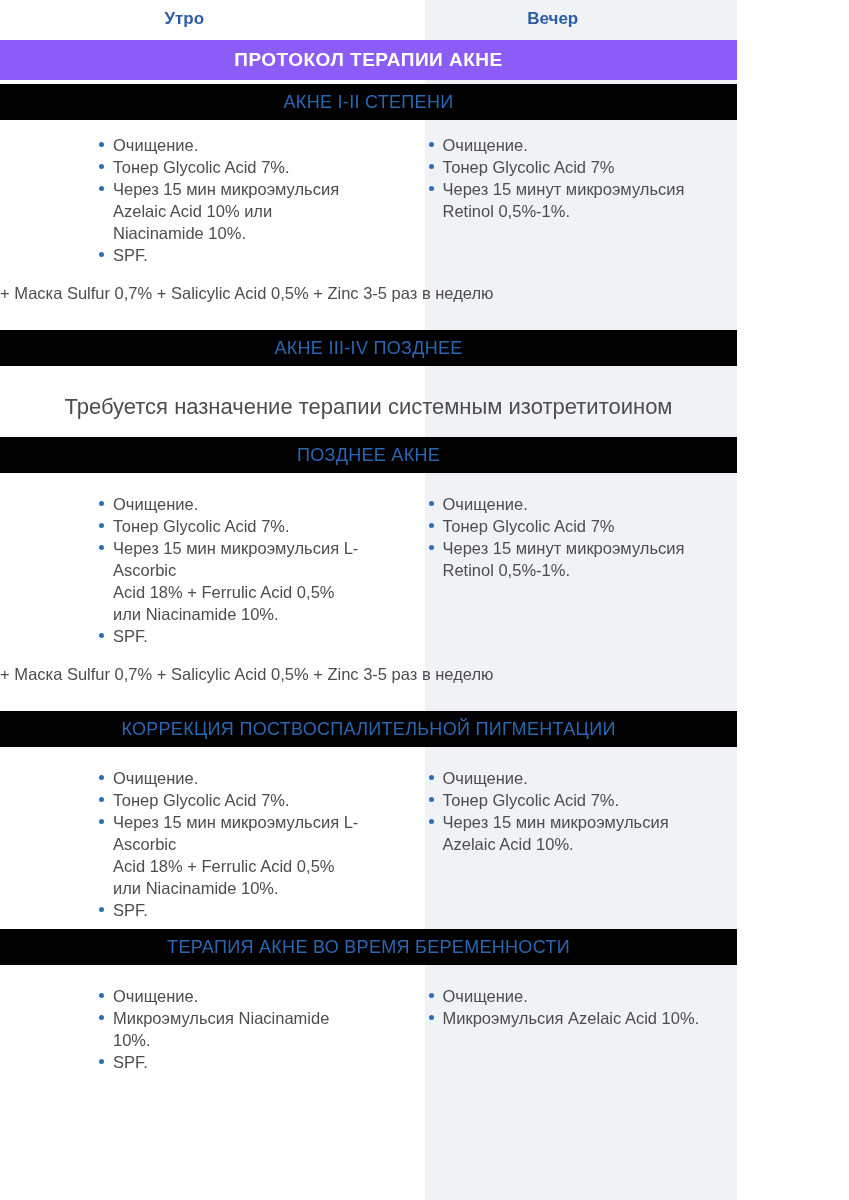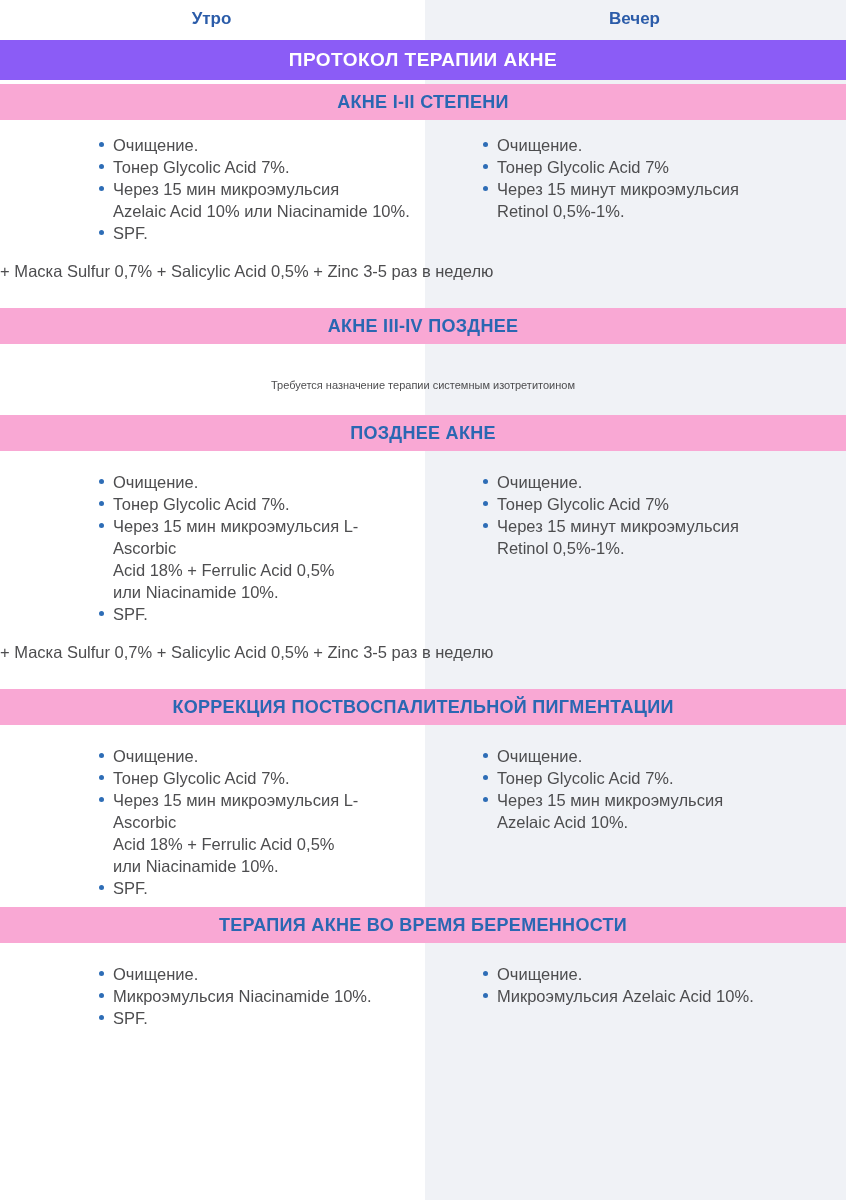--- a/index.html
+++ b/index.html
@@ -1,18 +1,18 @@
 <!DOCTYPE html>
 <html><head>
 <meta charset="utf-8">
 <style>
   html, body { margin: 0; padding: 0; background: #ffffff; }
   .page {
     position: relative;
-    width: 846px;
+    width: 737px;
     height: 1200px;
     overflow: hidden;
     background: #ffffff;
     font-family: "Liberation Sans", sans-serif;
     color: #4d4d4f;
   }
   .evening-col-bg {
     position: absolute;
     left: 425px; top: 0;
     width: 424px; height: 1200px;
@@ -32,23 +32,23 @@
     height: 40px;
     background: #8b5cf6;
     color: #ffffff;
     font-weight: bold; font-size: 19px; letter-spacing: 0.5px;
     display: flex; align-items: center; justify-content: center;
     margin-bottom: 4px;
   }
 
   .section-bar {
     height: 36px;
-    background: #f9a8d4;
+    background: #000000;
     color: #2a67b2;
-    font-weight: bold; font-size: 18px; letter-spacing: 0.3px;
+    font-weight: normal; font-size: 18px; letter-spacing: 0.3px;
     display: flex; align-items: center; justify-content: center;
   }
 
   .columns { display: flex; }
   .col { width: 50%; box-sizing: border-box; padding-left: 41px; }
 
   ul.list {
     list-style: none;
     margin: 0; padding: 0;
     font-size: 16.5px; line-height: 22px;
@@ -72,21 +72,21 @@
   }
 
   .plus-line {
     margin-top: 16px;
     font-size: 16.5px; line-height: 22px;
     color: #4d4d4f;
   }
   .note-line {
     margin-top: 30px;
     text-align: center;
-    font-size: 11px; line-height: 22px;
+    font-size: 22px; line-height: 22px;
     color: #4d4d4f;
   }
   .bar-2 { margin-top: 26px; }
   .bar-3 { margin-top: 19px; }
   .bar-4 { margin-top: 26px; }
   .bar-5 { margin-top: 8px; }
 </style>
 </head>
 <body>
 

